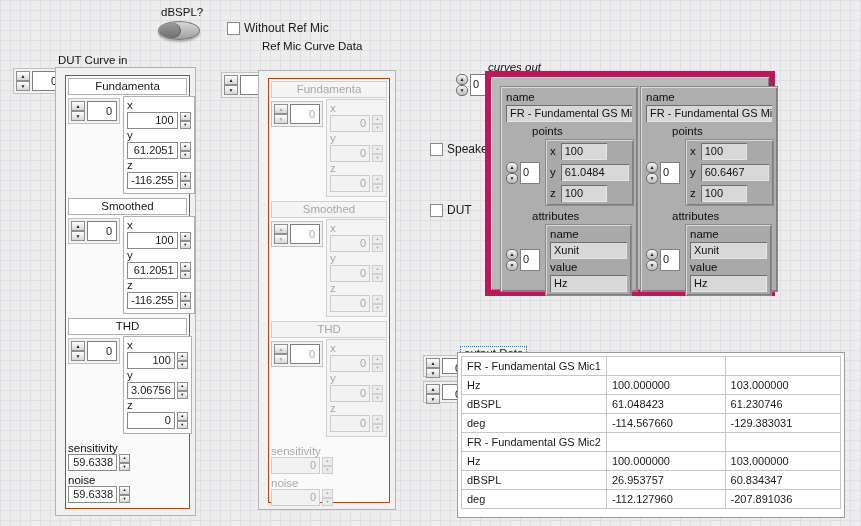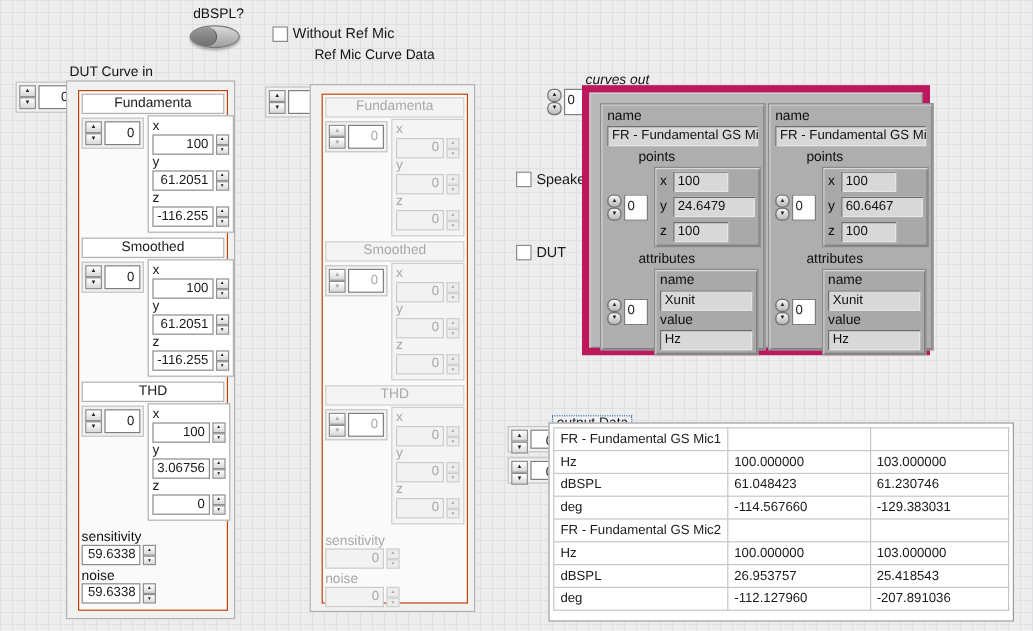--- a/index.html
+++ b/index.html
@@ -400,21 +400,21 @@
           </div>
         <div class="val" style="background:#fff;border:1px solid #7f7f7f;">0</div>
       </div>
       <div class="g-box" style="flex:1;">
         <div class="g-row">
             <span class="g-lbl">x</span>
             <div class="g-str" style="width:46px;">100</div>
           </div>
         <div class="g-row">
             <span class="g-lbl">y</span>
-            <div class="g-str" style="width:68px;">24.6479</div>
+            <div class="g-str" style="width:68px;">61.0484</div>
           </div>
         <div class="g-row">
             <span class="g-lbl">z</span>
             <div class="g-str" style="width:46px;">100</div>
           </div>
       </div>
     </div>
     <div class="g-lbl" style="margin:2px 0 0 26px;">attributes</div>
     <div class="g-row">
       <div class="idx oval">
@@ -523,21 +523,21 @@
           <td class="c2"></td>
         </tr>
     <tr>
           <td class="c0">Hz</td>
           <td class="c1">100.000000</td>
           <td class="c2">103.000000</td>
         </tr>
     <tr>
           <td class="c0">dBSPL</td>
           <td class="c1">26.953757</td>
-          <td class="c2">25.418543</td>
+          <td class="c2">60.834347</td>
         </tr>
     <tr>
           <td class="c0">deg</td>
           <td class="c1">-112.127960</td>
           <td class="c2">-207.891036</td>
         </tr>
   </tbody>
     </table>
 </div>
 

